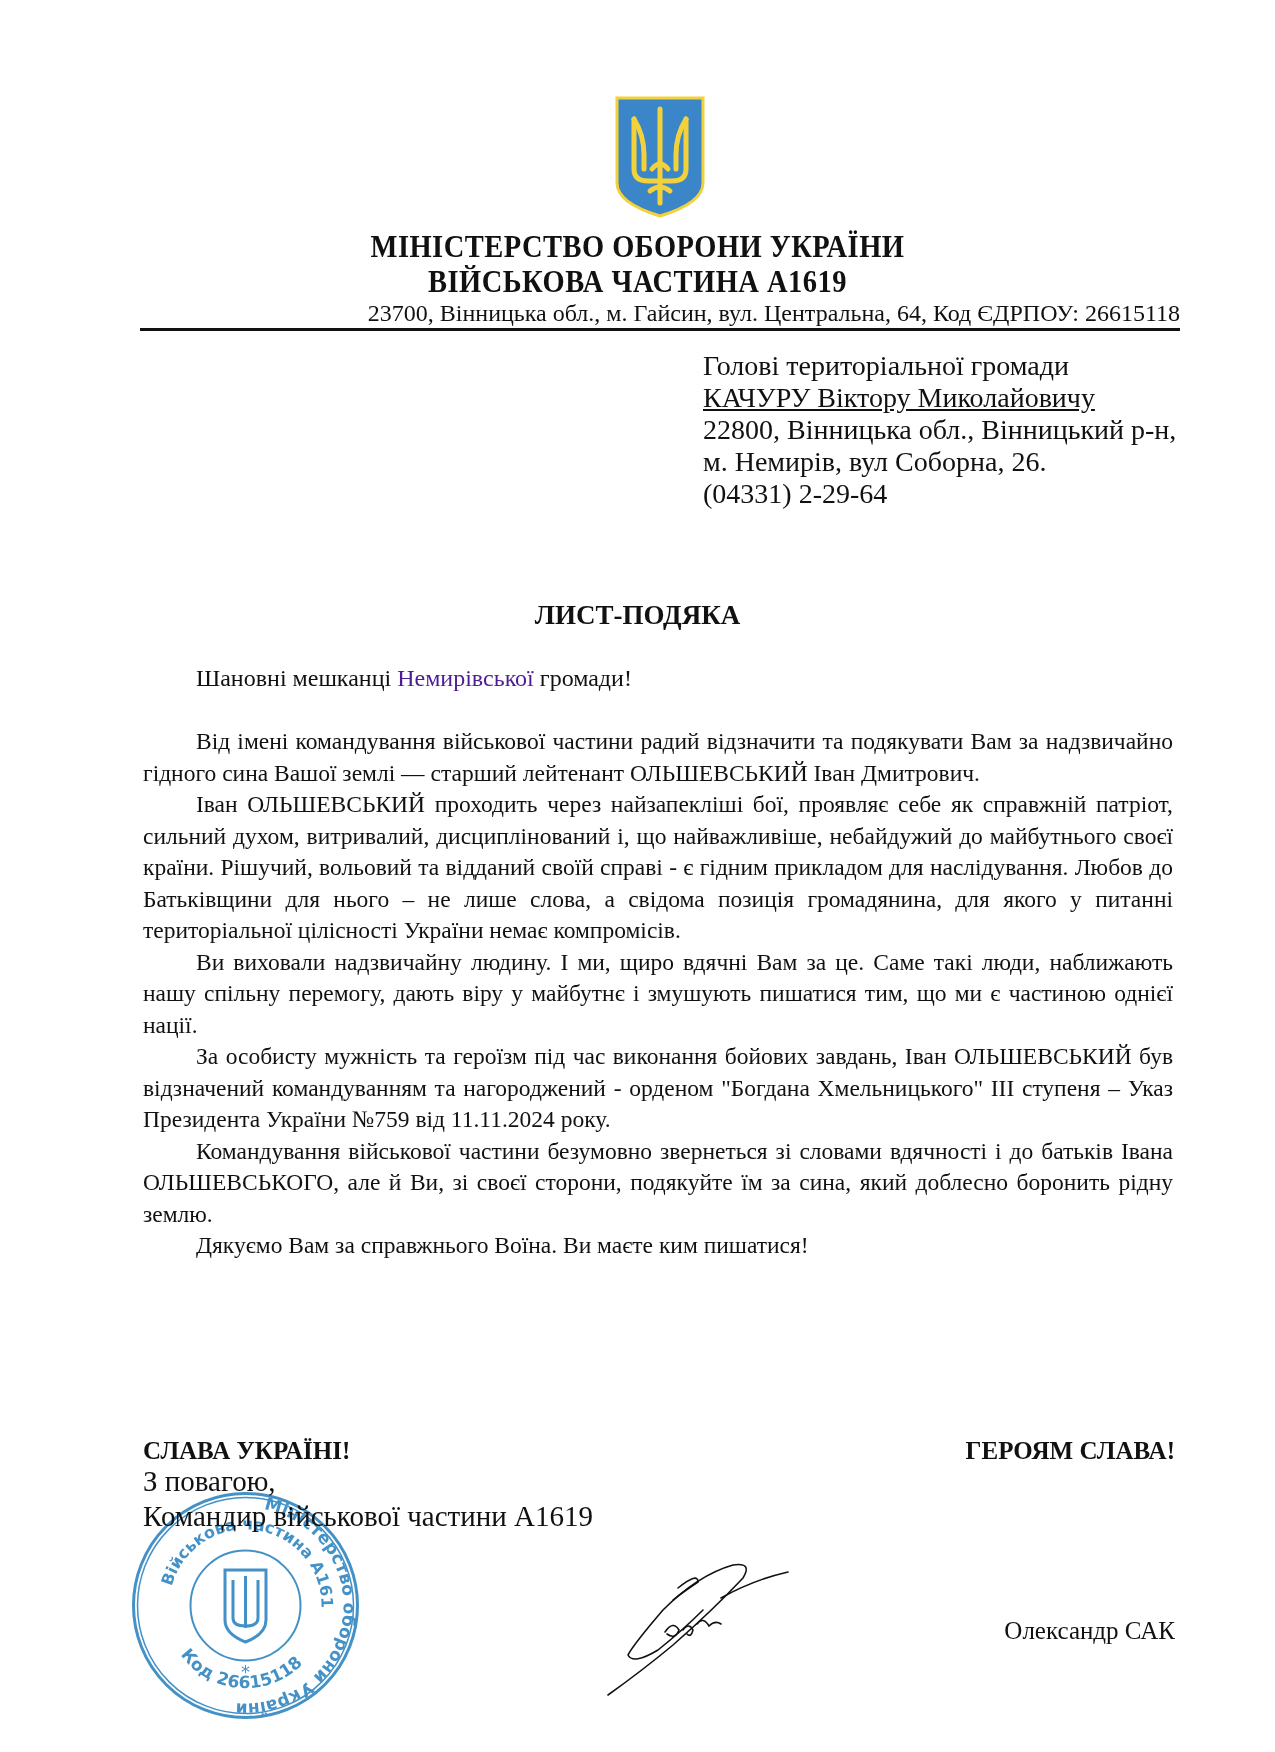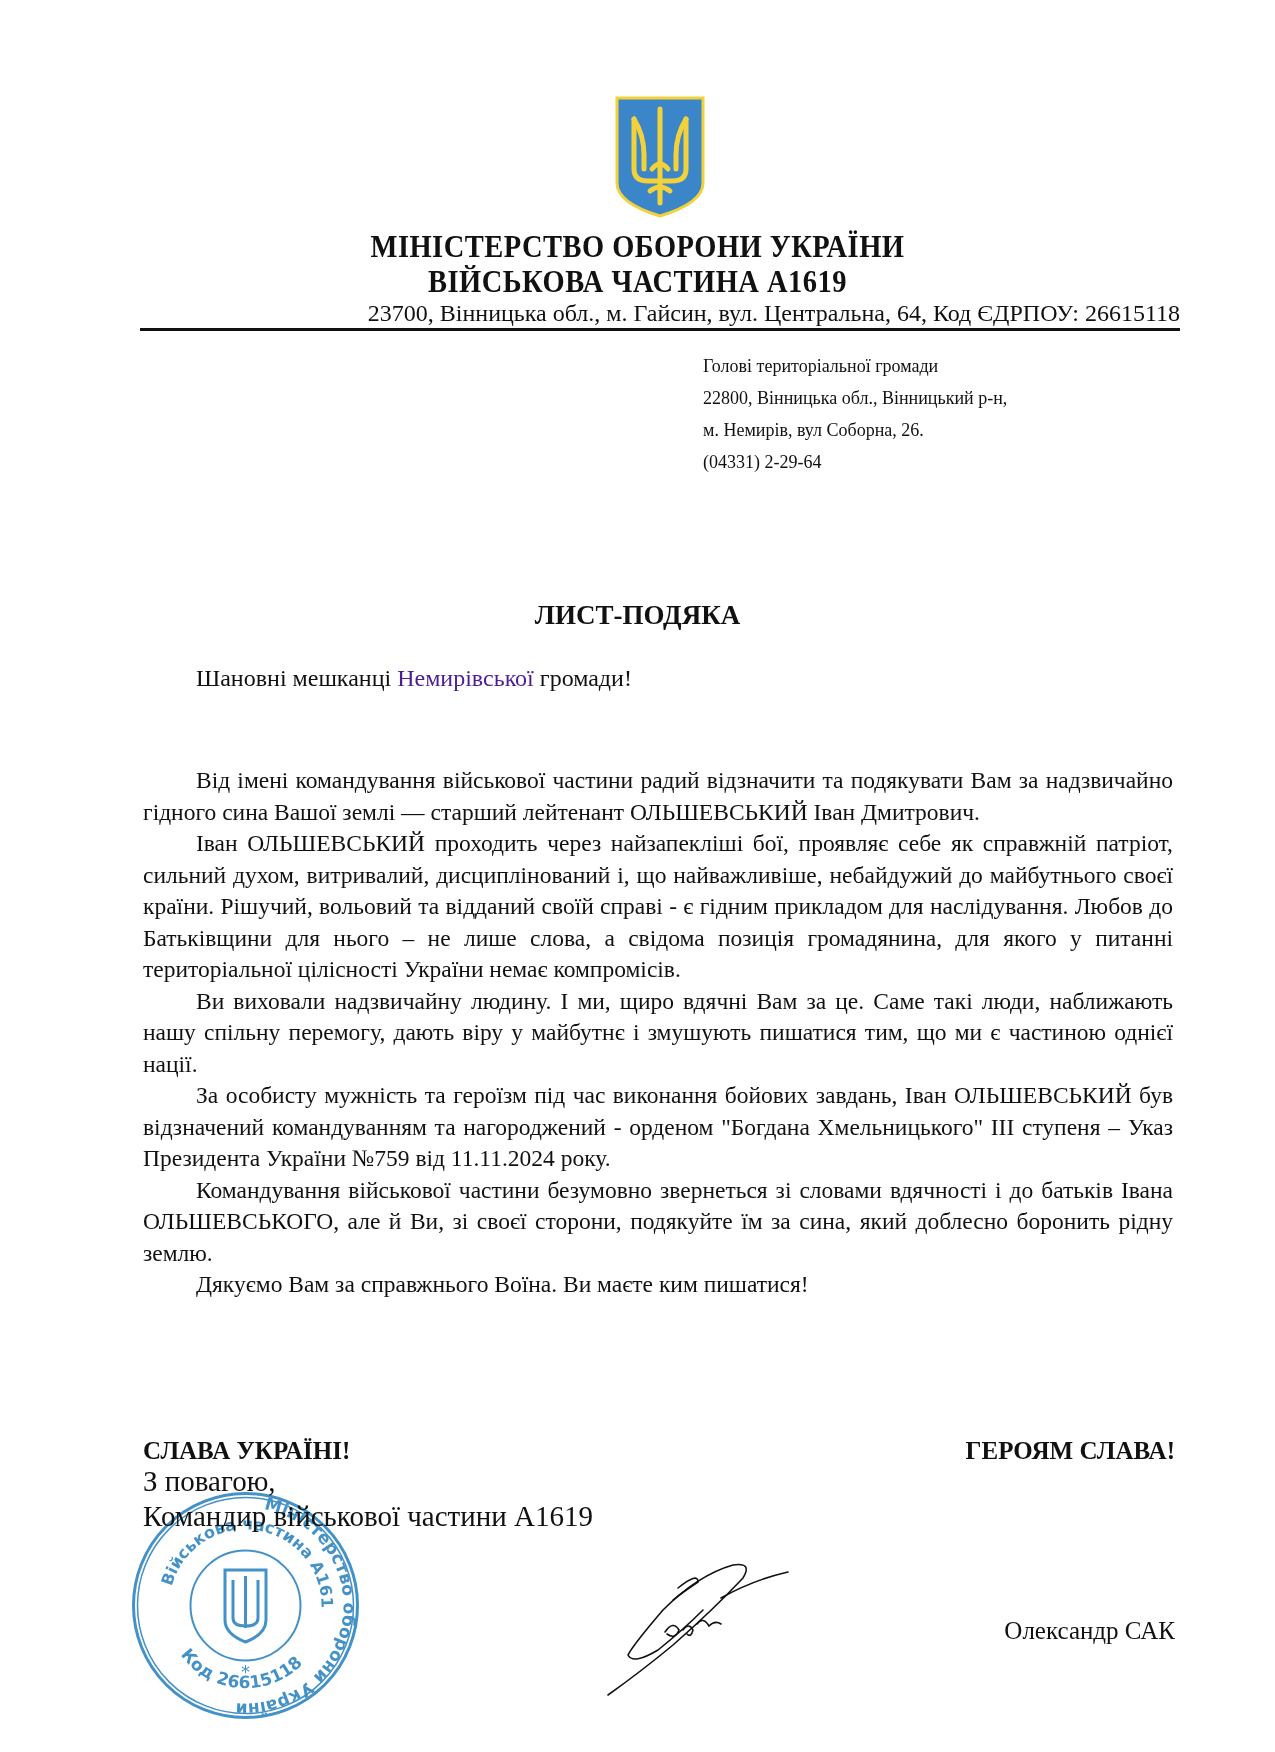--- a/index.html
+++ b/index.html
@@ -8,28 +8,28 @@
       font-family: "Liberation Serif", serif; color: #111;
     }
     .emblem { position: absolute; left: 614px; top: 95px; width: 92px; height: 124px; }
     .hdr { position: absolute; left: 0; width: 1275px; text-align: center;
       font-weight: bold; font-size: 31px; letter-spacing: 0.5px; transform: scaleX(0.92); }
     .hdr1 { top: 229px; }
     .hdr2 { top: 264px; }
     .addr { position: absolute; left: 140px; top: 300px; width: 1040px; text-align: right;
       font-size: 24px; transform-origin: right; }
     .rule { position: absolute; left: 140px; top: 328px; width: 1040px; height: 3px; background: #111; }
-    .recipient { position: absolute; left: 703px; top: 350px; font-size: 18px; line-height: 32px; }
+    .recipient { position: absolute; left: 703px; top: 350px; font-size: 28px; line-height: 32px; }
     .recipient .u { text-decoration: underline; }
     .title { position: absolute; left: 0; width: 1275px; top: 600px; text-align: center;
       font-weight: bold; font-size: 27px; }
     .salutation { position: absolute; left: 196px; top: 665px; font-size: 24px; }
     .salutation .city { color: #4c1d95; }
     .body { position: absolute; left: 143px; top: 726px; width: 1030px;
-      font-size: 23.5px; line-height: 31.5px; text-align: justify; margin-top: 39px; }
+      font-size: 23.5px; line-height: 31.5px; text-align: justify; }
     .body p { margin: 0; text-indent: 53px; }
     .body p.gap { margin-top: 24px; }
     .slogan { position: absolute; top: 1437px; font-size: 25px; font-weight: bold; }
     .slogan-l { left: 143px; }
     .slogan-r { right: 100px; }
     .sign { position: absolute; left: 143px; top: 1464px; font-size: 29px; line-height: 35px; z-index: 2; }
     .stamp { position: absolute; left: 128px; top: 1488px; width: 235px; height: 235px; z-index: 1; opacity: 0.9; }
     .signature { position: absolute; left: 603px; top: 1550px; width: 200px; height: 150px; }
     .signer { position: absolute; right: 100px; top: 1617px; font-size: 25px; }
   </style>
@@ -49,20 +49,21 @@
   </g>
 </svg>
 
 <div class="hdr hdr1">МІНІСТЕРСТВО ОБОРОНИ УКРАЇНИ</div>
 <div class="hdr hdr2">ВІЙСЬКОВА ЧАСТИНА А1619</div>
 <div class="addr">23700, Вінницька обл., м. Гайсин, вул. Центральна, 64, Код ЄДРПОУ: 26615118</div>
 <div class="rule"></div>
 
 <div class="recipient">
   <div>Голові територіальної громади</div>
+  <div class="u">КАЧУРУ Віктору Миколайовичу</div>
   <div>22800, Вінницька обл., Вінницький р-н,</div>
   <div>м. Немирів, вул Соборна, 26.</div>
   <div>(04331) 2-29-64</div>
 </div>
 
 <div class="title">ЛИСТ-ПОДЯКА</div>
 
 <div class="salutation">
   <span>Шановні мешканці </span><span class="city">Немирівської</span><span> громади!</span>
 </div>

